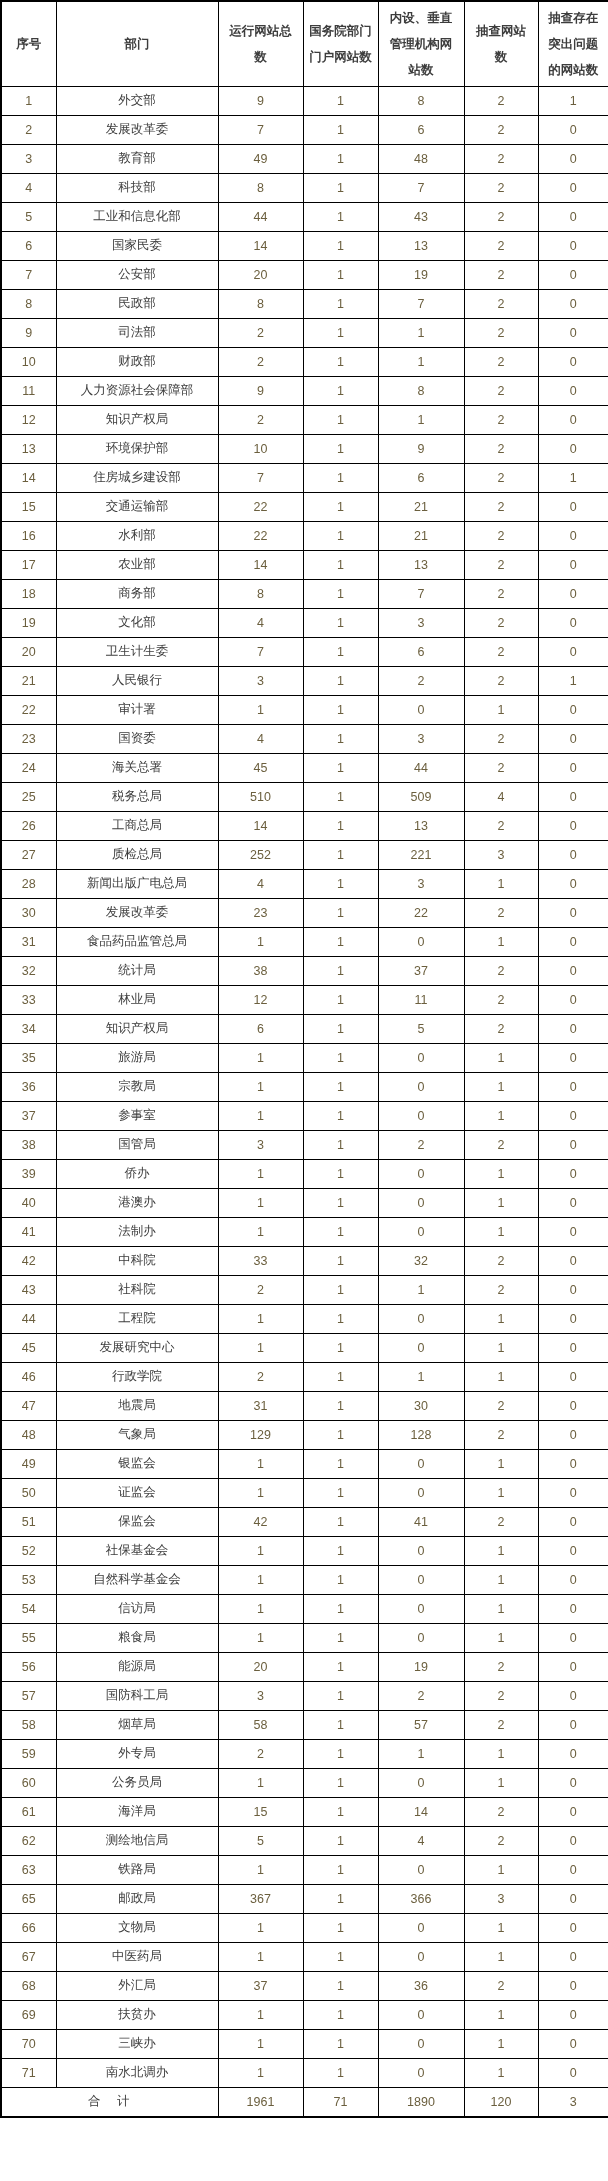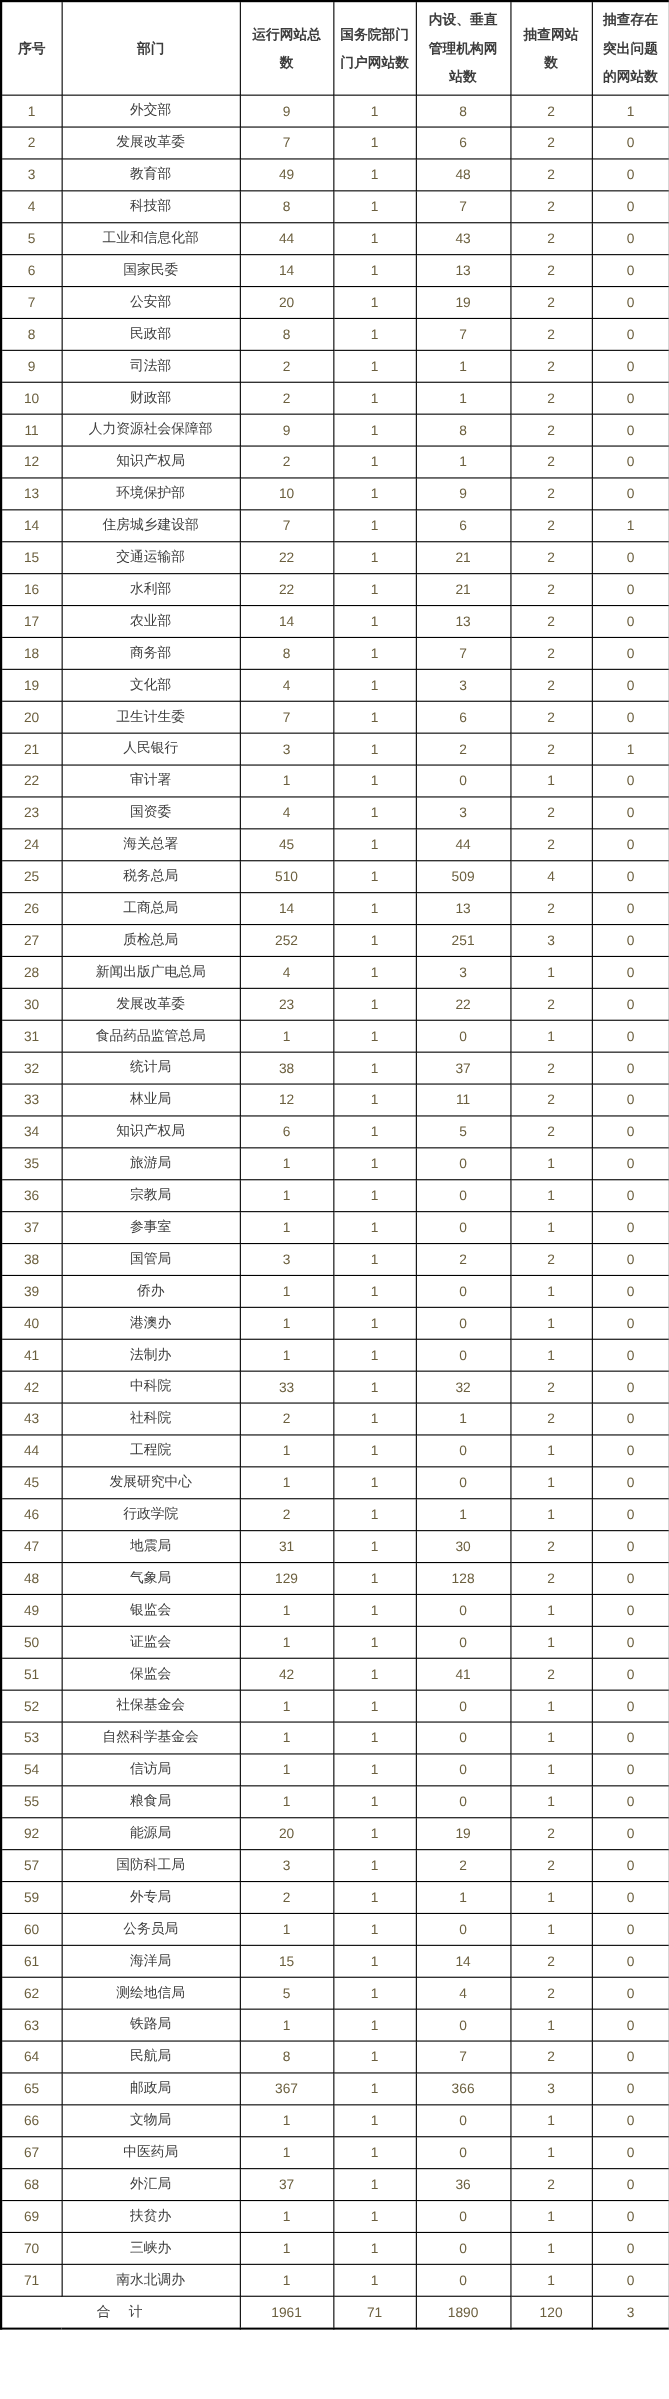--- a/index.html
+++ b/index.html
@@ -320,21 +320,21 @@
           <td class="num">1</td>
           <td class="num">13</td>
           <td class="num">2</td>
           <td class="num">0</td>
         </tr>
         <tr>
           <td class="num">27</td>
           <td class="dept">质检总局</td>
           <td class="num">252</td>
           <td class="num">1</td>
-          <td class="num">251</td>
+          <td class="num">221</td>
           <td class="num">3</td>
           <td class="num">0</td>
         </tr>
         <tr>
           <td class="num">28</td>
           <td class="dept">新闻出版广电总局</td>
           <td class="num">4</td>
           <td class="num">1</td>
           <td class="num">3</td>
           <td class="num">1</td>
@@ -568,34 +568,43 @@
         <tr>
           <td class="num">55</td>
           <td class="dept">粮食局</td>
           <td class="num">1</td>
           <td class="num">1</td>
           <td class="num">0</td>
           <td class="num">1</td>
           <td class="num">0</td>
         </tr>
         <tr>
-          <td class="num">92</td>
+          <td class="num">56</td>
           <td class="dept">能源局</td>
           <td class="num">20</td>
           <td class="num">1</td>
           <td class="num">19</td>
           <td class="num">2</td>
           <td class="num">0</td>
         </tr>
         <tr>
           <td class="num">57</td>
           <td class="dept">国防科工局</td>
           <td class="num">3</td>
           <td class="num">1</td>
           <td class="num">2</td>
+          <td class="num">2</td>
+          <td class="num">0</td>
+        </tr>
+        <tr>
+          <td class="num">58</td>
+          <td class="dept">烟草局</td>
+          <td class="num">58</td>
+          <td class="num">1</td>
+          <td class="num">57</td>
           <td class="num">2</td>
           <td class="num">0</td>
         </tr>
         <tr>
           <td class="num">59</td>
           <td class="dept">外专局</td>
           <td class="num">2</td>
           <td class="num">1</td>
           <td class="num">1</td>
           <td class="num">1</td>
@@ -628,29 +637,20 @@
           <td class="num">2</td>
           <td class="num">0</td>
         </tr>
         <tr>
           <td class="num">63</td>
           <td class="dept">铁路局</td>
           <td class="num">1</td>
           <td class="num">1</td>
           <td class="num">0</td>
           <td class="num">1</td>
-          <td class="num">0</td>
-        </tr>
-        <tr>
-          <td class="num">64</td>
-          <td class="dept">民航局</td>
-          <td class="num">8</td>
-          <td class="num">1</td>
-          <td class="num">7</td>
-          <td class="num">2</td>
           <td class="num">0</td>
         </tr>
         <tr>
           <td class="num">65</td>
           <td class="dept">邮政局</td>
           <td class="num">367</td>
           <td class="num">1</td>
           <td class="num">366</td>
           <td class="num">3</td>
           <td class="num">0</td>

